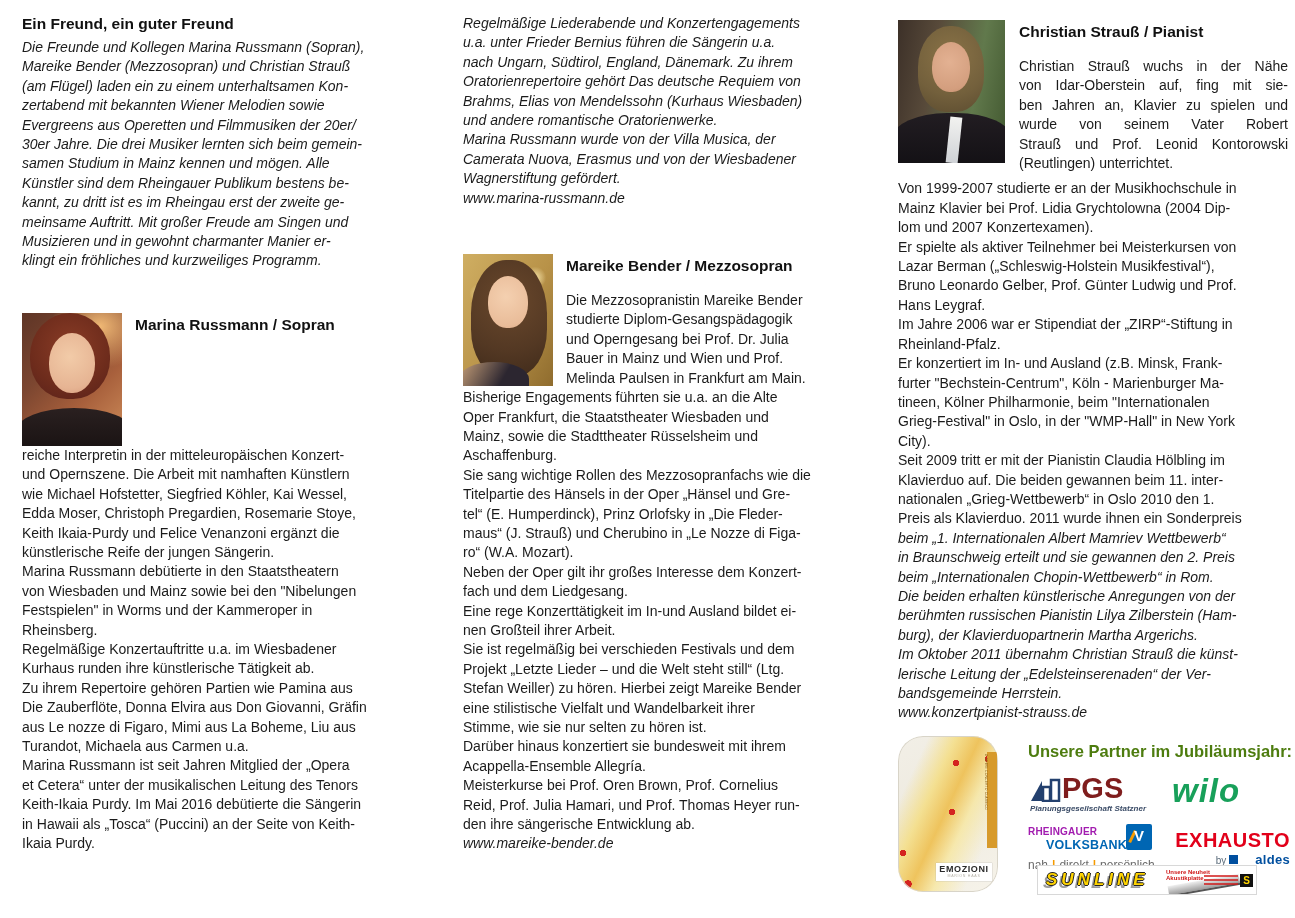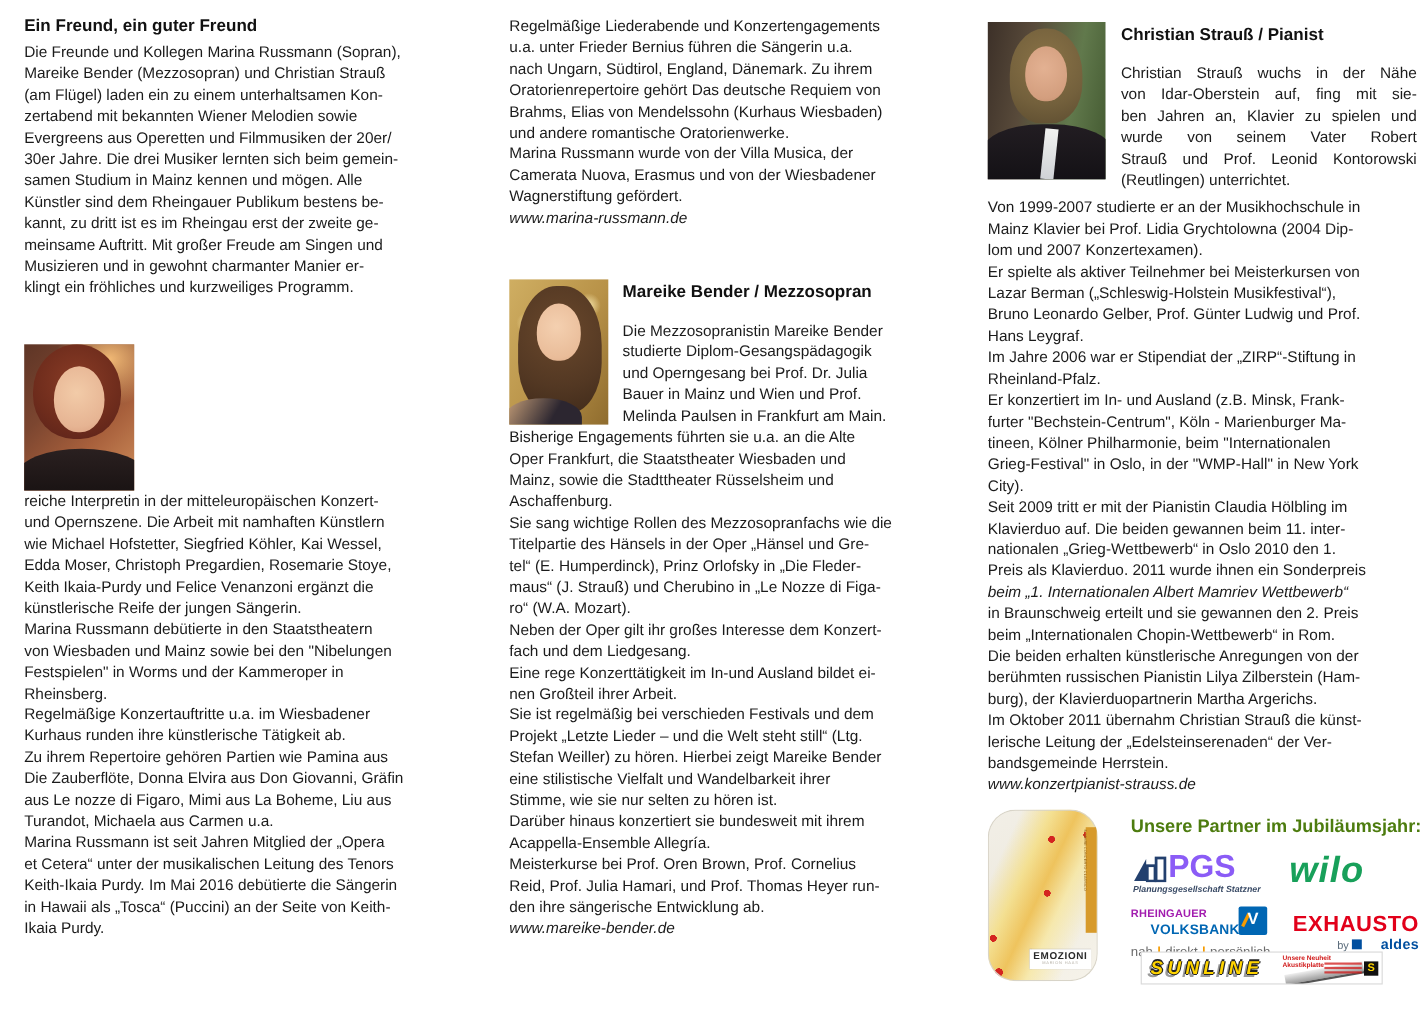--- a/index.html
+++ b/index.html
@@ -5,21 +5,21 @@
   html,body{margin:0;padding:0;}
   body{
     width:1295px;height:918px;background:#ffffff;position:relative;
     font-family:"Liberation Sans",sans-serif;color:#1b1b1b;
     -webkit-font-smoothing:antialiased;overflow:hidden;
   }
   .col{position:absolute;font-size:14px;line-height:19.4px;}
   #col1{left:22px;top:14px;width:394px;}
   #col2{left:463px;top:14px;width:394px;}
   #col3{left:898px;top:20px;width:390px;}
-  .lines{white-space:pre-line;}
+  .lines{white-space:pre-line;font-style:italic;}
   h2{font-size:15.5px;line-height:20px;margin:0 0 4px 0;font-weight:bold;color:#111;}
   .sec{margin-top:42px;}
   .sec2{margin-top:46px;}
   .photo{float:left;position:relative;overflow:hidden;margin-right:13px;}
   .side-head{padding-top:2px;margin-bottom:15px;}
   .side{white-space:pre-line;}
   .side.just{text-align:justify;text-align-last:justify;}
   .body-cont{clear:left;white-space:pre-line;}
   .it{font-style:italic;}
   
@@ -68,21 +68,21 @@
     transform:scale(.42) rotate(90deg);transform-origin:left top;white-space:nowrap;}
   #artwork .label{position:absolute;left:38px;top:127px;width:56px;height:18px;background:#fff;
     box-shadow:0 0 1px #999;text-align:center;}
   #artwork .label .t{font-size:9px;font-weight:bold;letter-spacing:.6px;color:#2a2a2a;line-height:12px;}
   #artwork .label .s{font-size:6px;color:#b5b0a6;letter-spacing:1.2px;line-height:5px;transform:scale(.6);transform-origin:center top;}
   #partners{position:absolute;left:130px;top:0;width:262px;height:168px;}
   #partners h3{margin:0;font-size:16.5px;font-weight:bold;color:#4d7c0f;position:absolute;left:0;top:6px;white-space:nowrap;}
   
   #pgs{position:absolute;left:2px;top:38px;width:112px;}
   #pgs .row{display:flex;align-items:flex-end;}
-  #pgs .word{font-size:29px;font-weight:bold;color:#8b5cf6;line-height:28px;letter-spacing:0px;}
+  #pgs .word{font-size:29px;font-weight:bold;color:#7f1d1d;line-height:28px;letter-spacing:0px;}
   #pgs .cap{font-size:8px;font-weight:bold;font-style:italic;color:#3a4b66;margin-top:2px;white-space:nowrap;}
   
   #wilo{position:absolute;left:144px;top:40px;font-size:33px;font-weight:bold;font-style:italic;color:#18a05a;line-height:30px;letter-spacing:1px;}
   
   #vb{position:absolute;left:0px;top:88px;width:118px;}
   #vb .l1{font-size:10px;font-weight:bold;color:#a21caf;line-height:15px;letter-spacing:.2px;}
   #vb .l2{font-size:12.5px;font-weight:bold;color:#0066b3;line-height:13px;margin-left:18px;letter-spacing:.2px;}
   #vb .mark{position:absolute;right:-6px;top:0;width:26px;height:26px;background:#0066b3;border-radius:2px;}
   #vb .mark .v{position:absolute;left:0;top:3px;width:26px;text-align:center;color:#fff;font-weight:bold;font-size:15px;}
   #vb .mark .o{position:absolute;left:5px;top:6px;width:3px;height:13px;background:#f59b00;transform:rotate(26deg);}
@@ -122,20 +122,21 @@
 meinsame Auftritt. Mit großer Freude am Singen und
 Musizieren und in gewohnt charmanter Manier er-
 klingt ein fröhliches und kurzweiliges Programm.</div>
 
   <div class="sec">
     <div class="photo" id="marina-photo">
       <div class="hair"></div>
       <div class="face"></div>
       <div class="chest"></div>
     </div>
+    <h2 class="side-head">Marina Russmann / Sopran</h2>
     <div class="body-cont">reiche Interpretin in der mitteleuropäischen Konzert-
 und Opernszene. Die Arbeit mit namhaften Künstlern
 wie Michael Hofstetter, Siegfried Köhler, Kai Wessel,
 Edda Moser, Christoph Pregardien, Rosemarie Stoye,
 Keith Ikaia-Purdy und Felice Venanzoni ergänzt die
 künstlerische Reife der jungen Sängerin.
 Marina Russmann debütierte in den Staatstheatern
 von Wiesbaden und Mainz sowie bei den "Nibelungen
 Festspielen" in Worms und der Kammeroper in
 Rheinsberg.

